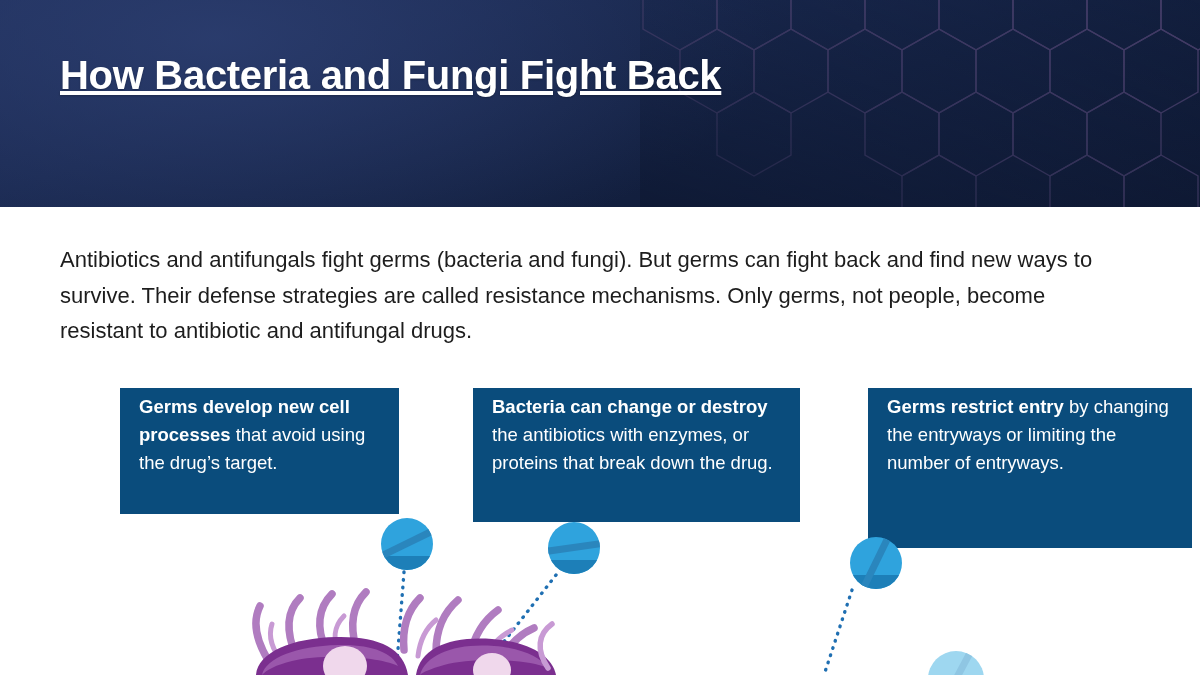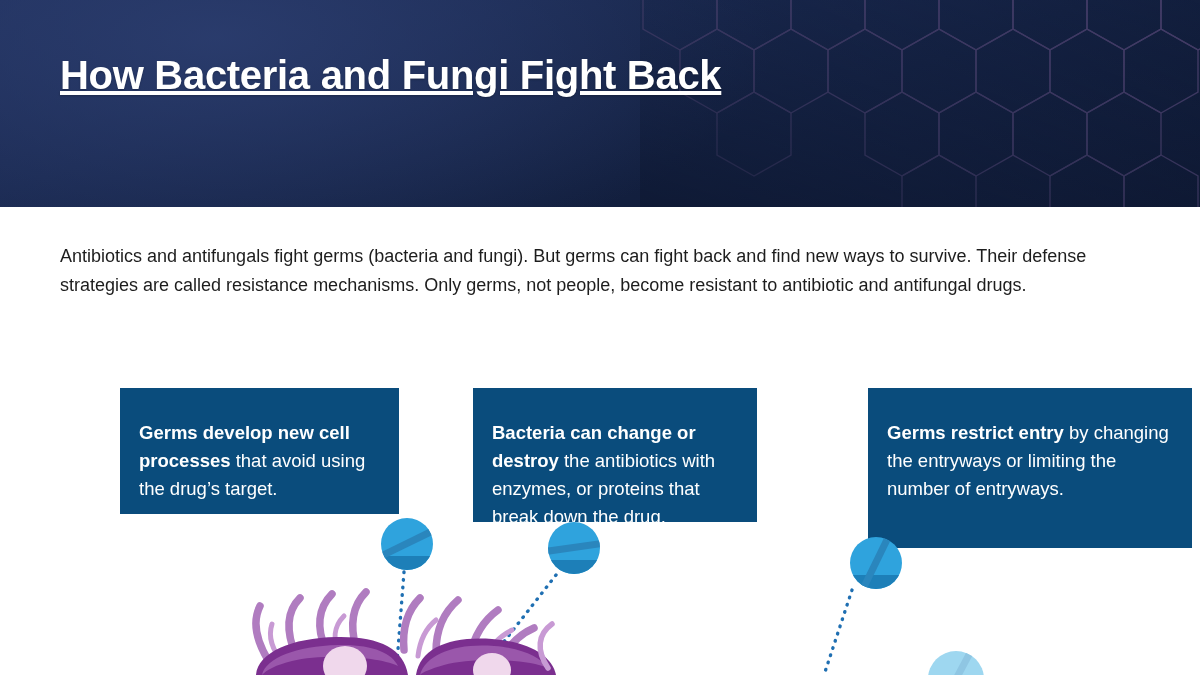--- a/index.html
+++ b/index.html
@@ -25,35 +25,35 @@
     position:absolute; left:60px; top:48px; width:1000px;
     color:#ffffff; font-size:40px; font-weight:bold; line-height:1.38;
     letter-spacing:-0.3px;
     text-shadow:0 1px 2px rgba(0,0,0,0.25);
   }
   .header-title .tline { display:block; white-space:nowrap;text-decoration:underline; }
 
   
   .intro {
     position:absolute; left:60px; top:242px; width:1055px;
-    color:#1d1d1d; font-size:18px; line-height:1.62;
+    color:#1d1d1d; font-size:22px; line-height:1.62;
   }
 
   
   .callout {
     position:absolute;
     background:#0a4c7c;
     color:#ffffff;
     font-size:18.5px;
     line-height:1.52;
-    padding:31px 18px 14px 19px;
+    padding:5px 18px 14px 19px;
   }
   .callout b { font-weight:bold; }
   .callout.c1 { left:120px;  top:388px; width:279px; height:126px; }
-  .callout.c2 { left:473px;  top:388px; width:284px; height:134px; }
+  .callout.c2 { left:473px;  top:388px; width:327px; height:134px; }
   .callout.c3 { left:868px;  top:388px; width:324px; height:160px; }
 
   
   .pill { position:absolute; }
   .pill .body {
     position:absolute; left:0; top:0; width:100%; height:100%;
     border-radius:50%;
     background:#2fa3dd;
     overflow:hidden;
   }

